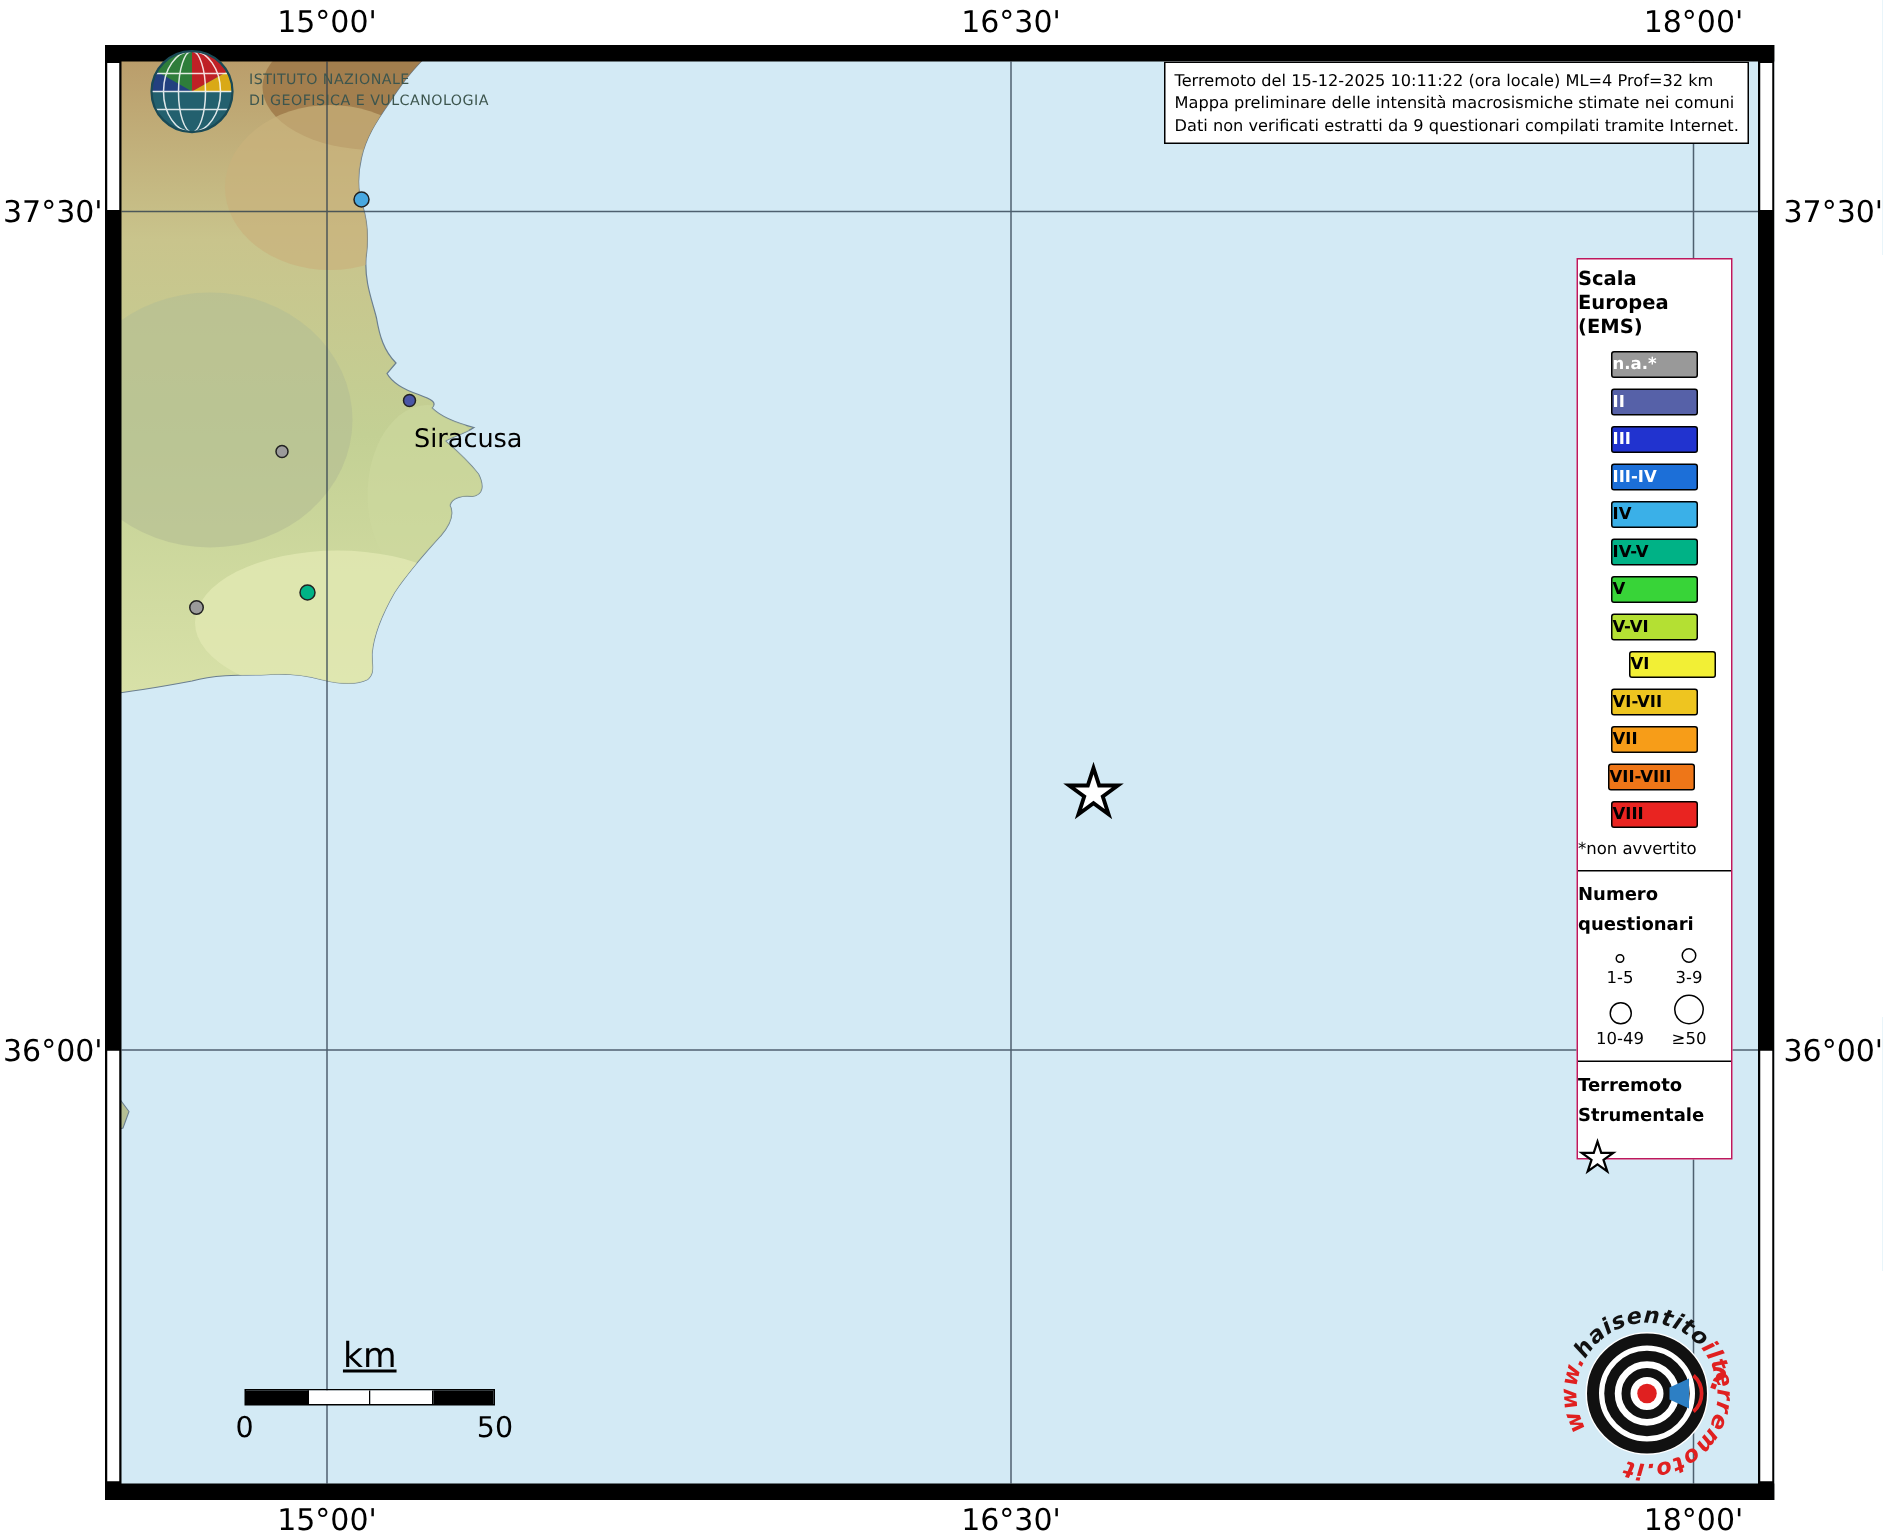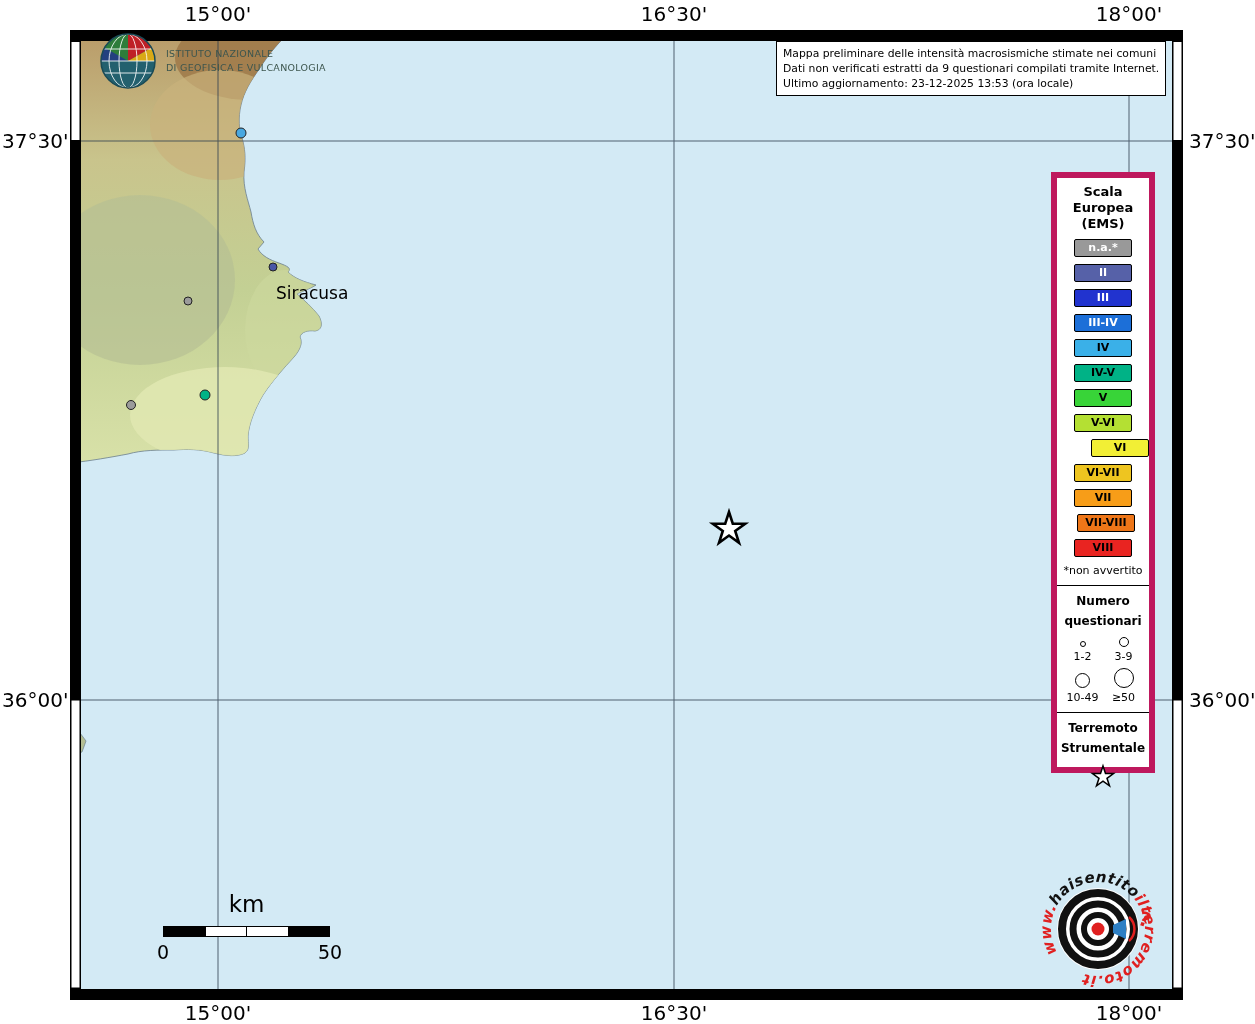--- a/index.html
+++ b/index.html
@@ -20,37 +20,37 @@
 
   .infobox{
     position:absolute;left:706px;top:11px;background:#fff;border:1px solid #000;
     padding:4px 6px;font-size:10.8px;line-height:15px;white-space:nowrap;
   }
 
   .city{position:absolute;left:206px;top:253px;font-size:17px;}
 
   .legendbox{
     position:absolute;left:981px;top:142px;width:104px;height:601px;box-sizing:border-box;
-    background:#fff;border:6px solid #be185d;text-align:center;
+    background:#fff;border:1px solid #be185d;text-align:left;
   }
   .lg-title{font-weight:bold;font-size:13px;line-height:16px;margin-top:6px;}
   .lg-swatches{margin-top:7px;}
   .swatch{width:56px;height:16px;line-height:16px;margin:0 auto 7px auto;border:1px solid #000;
     border-radius:2px;font-weight:bold;font-size:11px;}
   .lg-foot{font-size:11px;margin-top:1px;}
   .lg-div{border-top:1px solid #000;margin:8px 0 5px 0;}
   .lg-sub{font-weight:bold;font-size:12px;line-height:20px;}
   .lg-circles{display:grid;grid-template-columns:1fr 1fr;row-gap:5px;margin-top:6px;padding:0 5px;}
   .qcell{display:flex;flex-direction:column;align-items:center;justify-content:flex-end;}
   .qcirc{border:1.3px solid #000;border-radius:50%;background:#fff;box-sizing:border-box;}
   .qlabel{font-size:11px;margin-top:3px;}
   .lg-star{margin-top:5px;}
 
   .sb{position:absolute;left:93px;top:861px;width:167px;}
-  .sb-km{text-align:center;font-size:23px;margin-bottom:9px;}
+  .sb-km{text-align:center;font-size:23px;margin-bottom:9px;text-decoration:underline;}
   .sb-bar{display:flex;height:9px;border:1px solid #000;}
   .seg{flex:1;border-right:1px solid #000;}
   .seg:last-child{border-right:none;}
   .seg.b{background:#000;}
   .seg.w{background:#fff;}
   .sb-labels{position:relative;height:24px;font-size:19px;margin-top:4px;}
   .sb-start{position:absolute;left:0;transform:translateX(-50%);}
   .sb-end{position:absolute;right:0;transform:translateX(50%);}
 
   .wm{position:absolute;left:963px;top:834px;}
@@ -164,23 +164,23 @@
       </g>
       <circle cx="29" cy="29" r="27" fill="none" stroke="#1a4a56" stroke-width="1.5"></circle>
     </svg>
     <div class="ingv-text">
       <div>ISTITUTO NAZIONALE</div>
       <div>DI GEOFISICA E VULCANOLOGIA</div>
     </div>
   </div>
 
   <div class="infobox">
+    <div>Terremoto del 15-12-2025 10:11:22 (ora locale) ML=4 Prof=32 km</div>
     <div>Mappa preliminare delle intensità macrosismiche stimate nei comuni</div>
     <div>Dati non verificati estratti da 9 questionari compilati tramite Internet.</div>
-    <div>Ultimo aggiornamento: 23-12-2025 13:53 (ora locale)</div>
   </div>
 
   <div class="city">Siracusa</div>
 
   <div class="legendbox">
     <div class="lg-title">
       <div>Scala</div>
       <div>Europea</div>
       <div>(EMS)</div>
     </div>
@@ -201,21 +201,21 @@
       </div>
     <div class="lg-foot">*non avvertito</div>
     <div class="lg-div"></div>
     <div class="lg-sub">
       <div>Numero</div>
       <div>questionari</div>
     </div>
     <div class="lg-circles">
         <div class="qcell">
           <div class="qcirc" style="height: 6px; width: 6px;"></div>
-          <div class="qlabel">1-2</div>
+          <div class="qlabel">1-5</div>
         </div>
         <div class="qcell">
           <div class="qcirc" style="height: 10px; width: 10px;"></div>
           <div class="qlabel">3-9</div>
         </div>
         <div class="qcell">
           <div class="qcirc" style="height: 15px; width: 15px;"></div>
           <div class="qlabel">10-49</div>
         </div>
         <div class="qcell">

